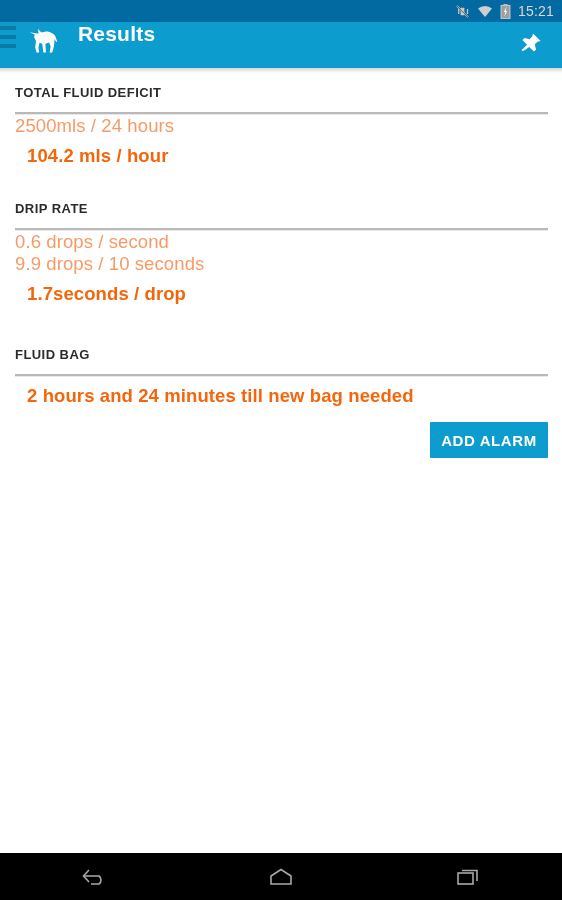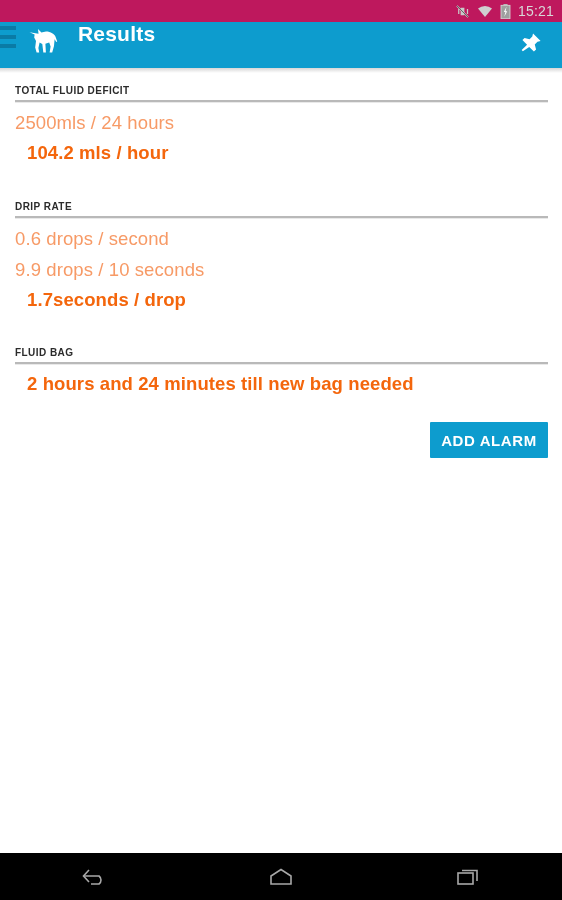--- a/index.html
+++ b/index.html
@@ -14,21 +14,21 @@
     font-family: "Liberation Sans", sans-serif;
     position: relative;
   }
 
   
   .status-bar {
     position: absolute;
     top: 0; left: 0;
     width: 562px;
     height: 22px;
-    background: #be185d;
+    background: #0369a1;
     display: flex;
     align-items: center;
     justify-content: flex-end;
     padding-right: 8px;
     box-sizing: border-box;
   }
   .status-icons {
     display: flex;
     align-items: center;
     gap: 7px;
@@ -114,36 +114,36 @@
     height: 780px;
     background: #ffffff;
     box-sizing: border-box;
   }
   .section {
     position: absolute;
     left: 15px;
     width: 533px;
   }
   .section-title {
-    font-size: 10px;
+    font-size: 13px;
     font-weight: bold;
     color: #2b2b2b;
     letter-spacing: 0.45px;
-    padding-bottom: 4px;
+    padding-bottom: 12px;
   }
   .section-rule {
     height: 2px;
     width: 533px;
     background: #b9b9b9;
     border-bottom: 1px solid #e9e9e9;
   }
   .row-light {
     font-size: 18.5px;
     color: #f79a66;
-    padding-top: 9px;
+    padding-top: 0;
     letter-spacing: 0.1px;
     white-space: nowrap;
   }
   .row-strong {
     font-size: 18.5px;
     font-weight: bold;
     color: #f4660c;
     padding-top: 8px;
     letter-spacing: 0.1px;
     white-space: nowrap;

